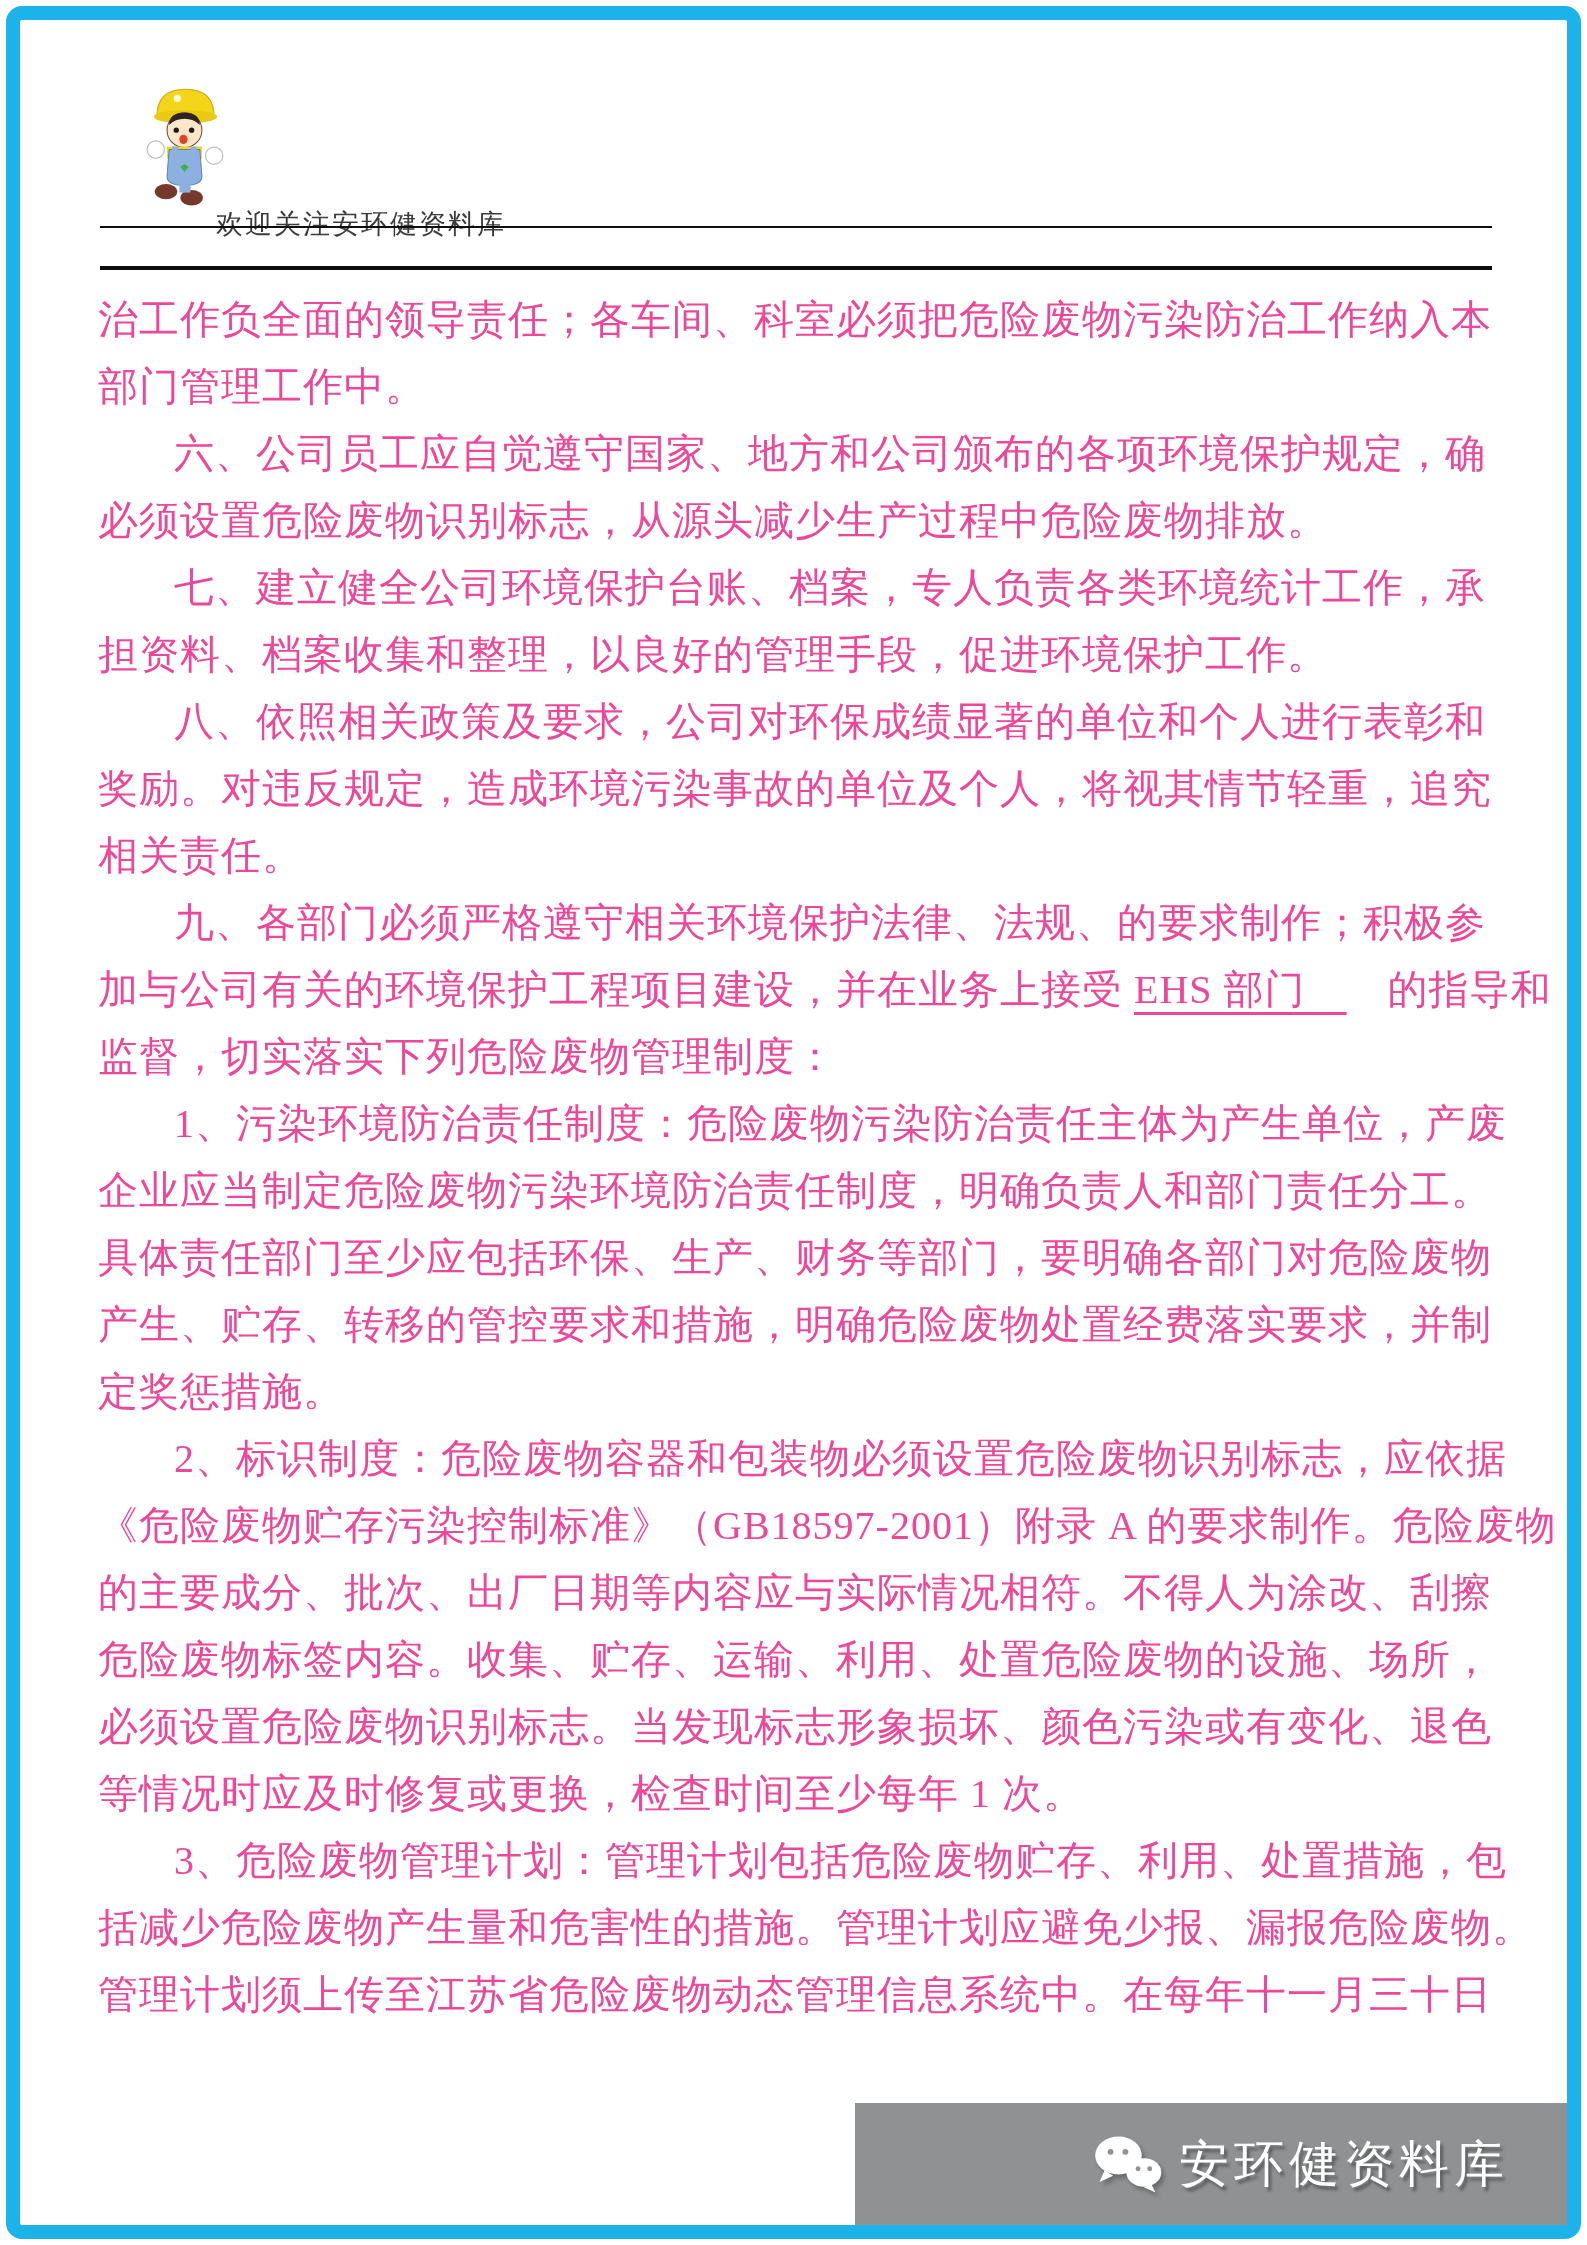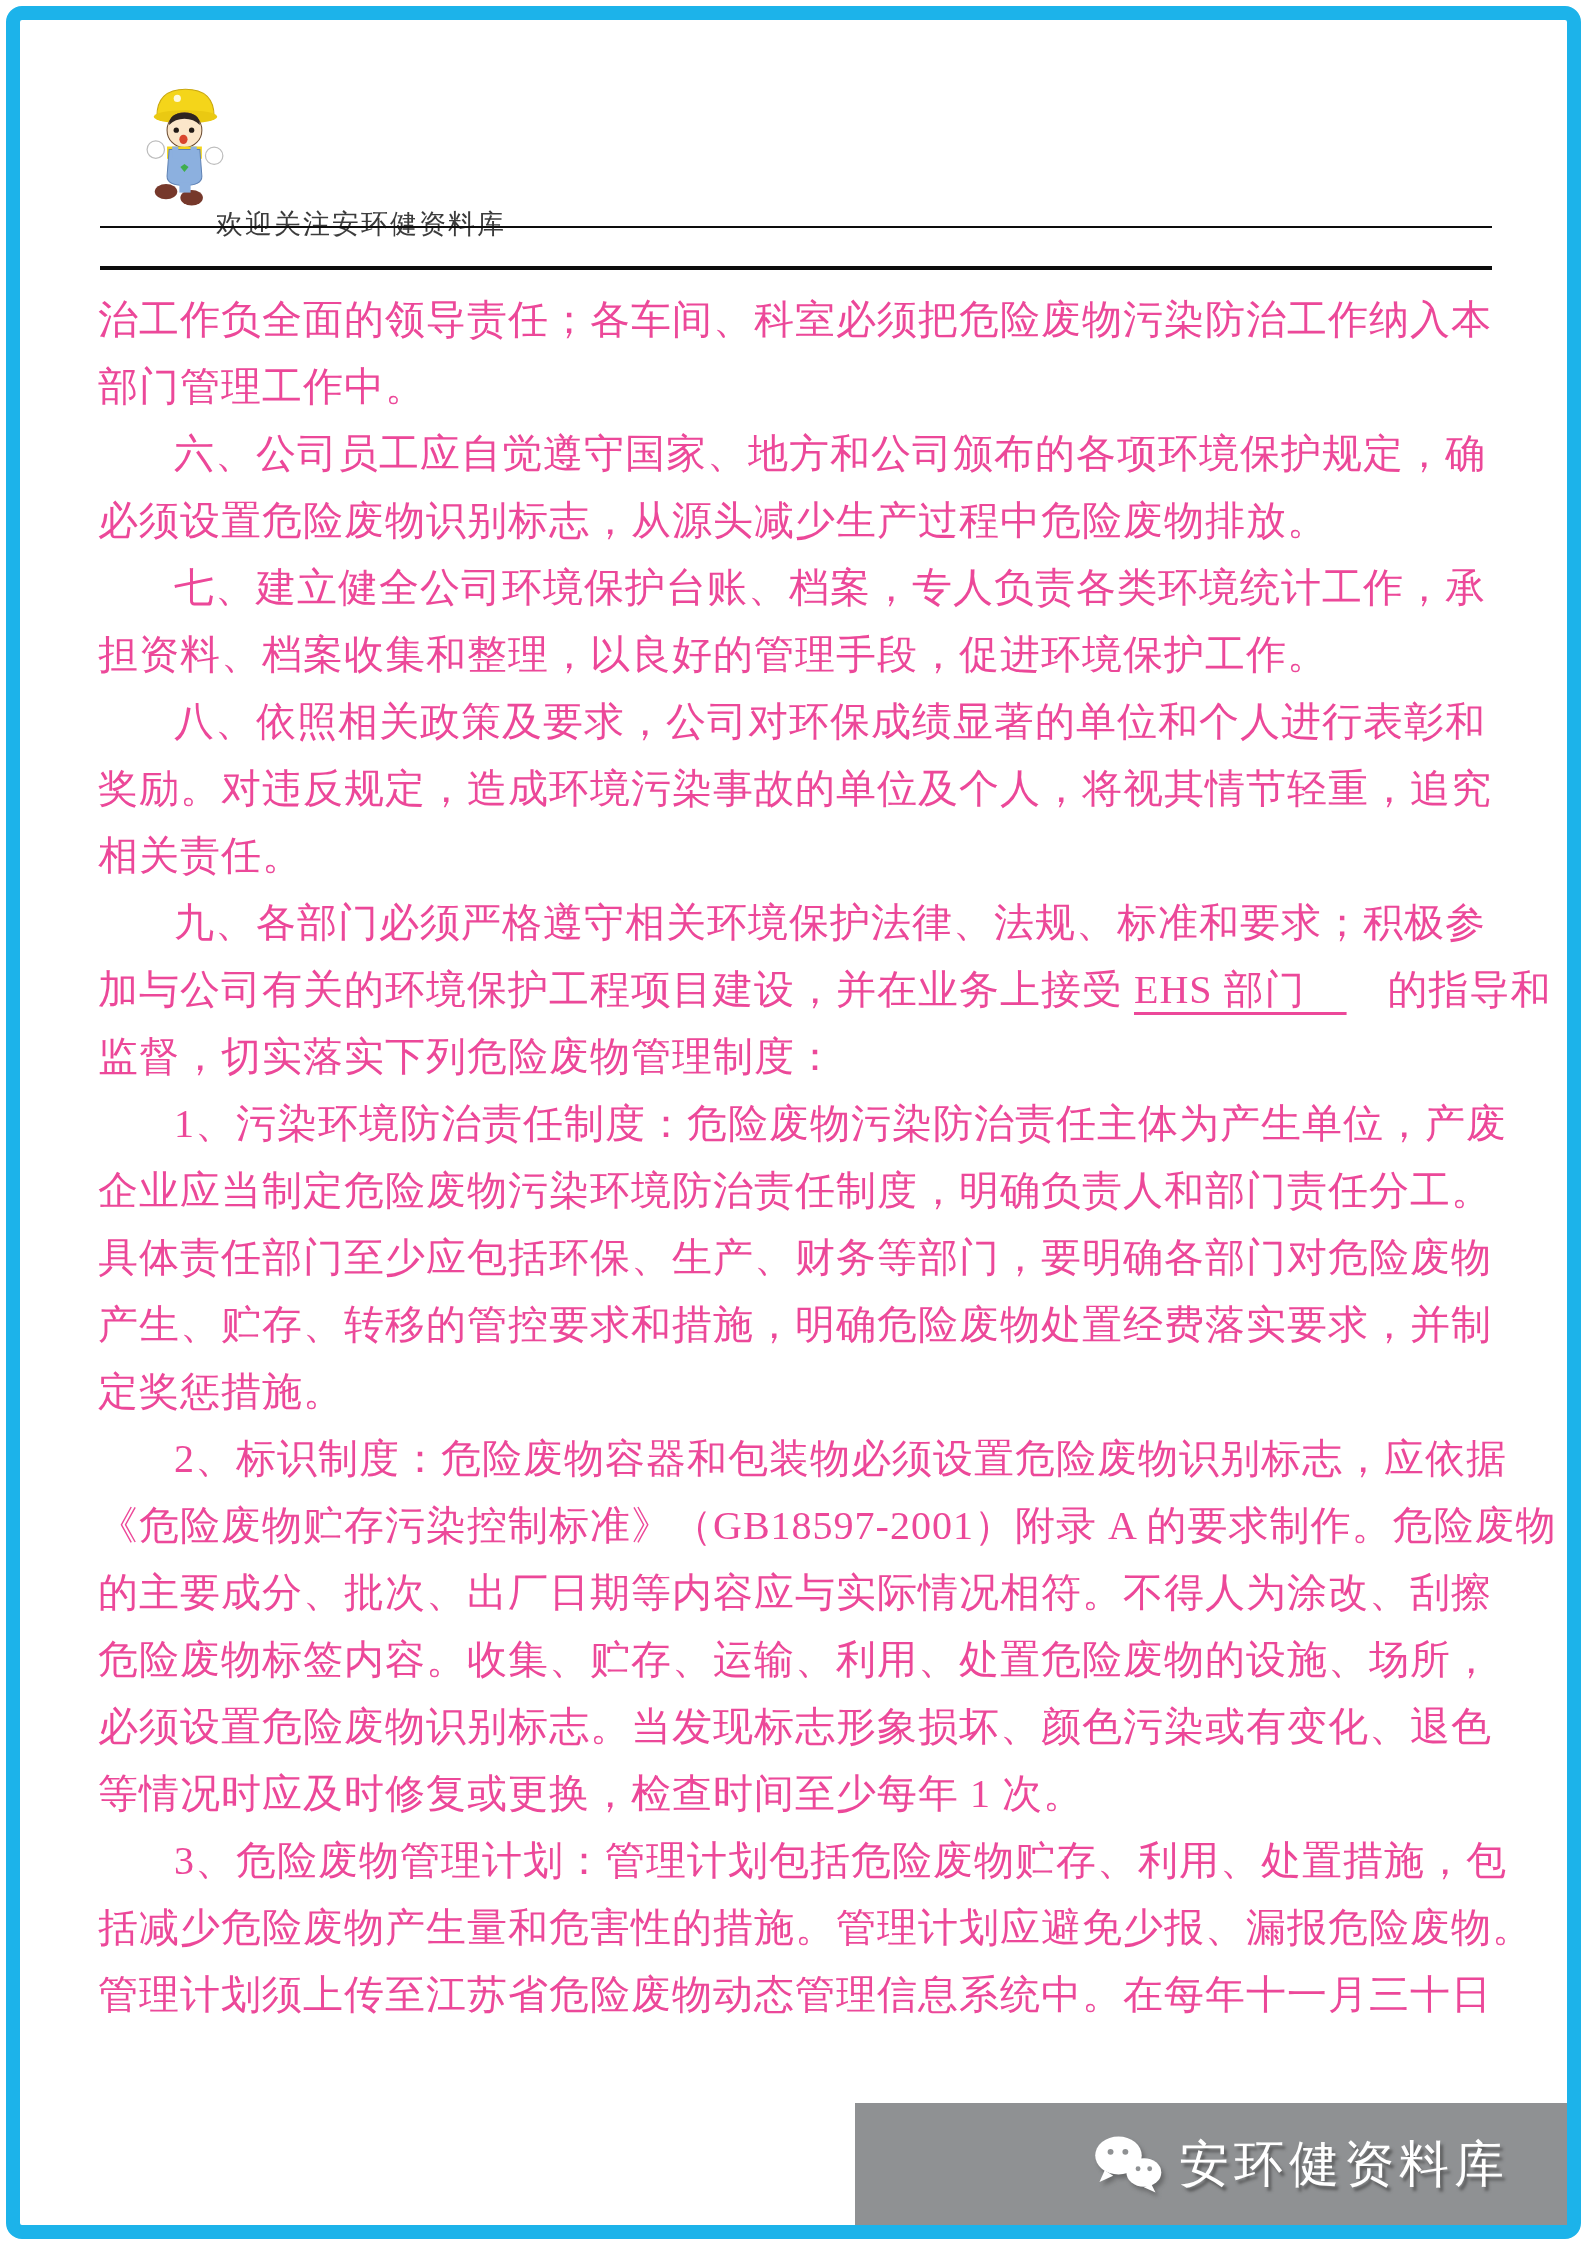--- a/index.html
+++ b/index.html
@@ -101,21 +101,21 @@
   <div class="body-text">
       <div class="line">治工作负全面的领导责任；各车间、科室必须把危险废物污染防治工作纳入本</div>
       <div class="line">部门管理工作中。</div>
       <div class="line indent">六、公司员工应自觉遵守国家、地方和公司颁布的各项环境保护规定，确</div>
       <div class="line">必须设置危险废物识别标志，从源头减少生产过程中危险废物排放。</div>
       <div class="line indent">七、建立健全公司环境保护台账、档案，专人负责各类环境统计工作，承</div>
       <div class="line">担资料、档案收集和整理，以良好的管理手段，促进环境保护工作。</div>
       <div class="line indent">八、依照相关政策及要求，公司对环保成绩显著的单位和个人进行表彰和</div>
       <div class="line">奖励。对违反规定，造成环境污染事故的单位及个人，将视其情节轻重，追究</div>
       <div class="line">相关责任。</div>
-      <div class="line indent">九、各部门必须严格遵守相关环境保护法律、法规、标准和要求；积极参</div>
+      <div class="line indent">九、各部门必须严格遵守相关环境保护法律、法规、的要求制作；积极参</div>
       <div class="line"><span>加与公司有关的环境保护工程项目建设，并在业务上接受 </span><span class="u">EHS 部门　</span><span>　的指导和</span></div>
       <div class="line">监督，切实落实下列危险废物管理制度：</div>
       <div class="line indent">1、污染环境防治责任制度：危险废物污染防治责任主体为产生单位，产废</div>
       <div class="line">企业应当制定危险废物污染环境防治责任制度，明确负责人和部门责任分工。</div>
       <div class="line">具体责任部门至少应包括环保、生产、财务等部门，要明确各部门对危险废物</div>
       <div class="line">产生、贮存、转移的管控要求和措施，明确危险废物处置经费落实要求，并制</div>
       <div class="line">定奖惩措施。</div>
       <div class="line indent">2、标识制度：危险废物容器和包装物必须设置危险废物识别标志，应依据</div>
       <div class="line">《危险废物贮存污染控制标准》（GB18597-2001）附录 A 的要求制作。危险废物</div>
       <div class="line">的主要成分、批次、出厂日期等内容应与实际情况相符。不得人为涂改、刮擦</div>

